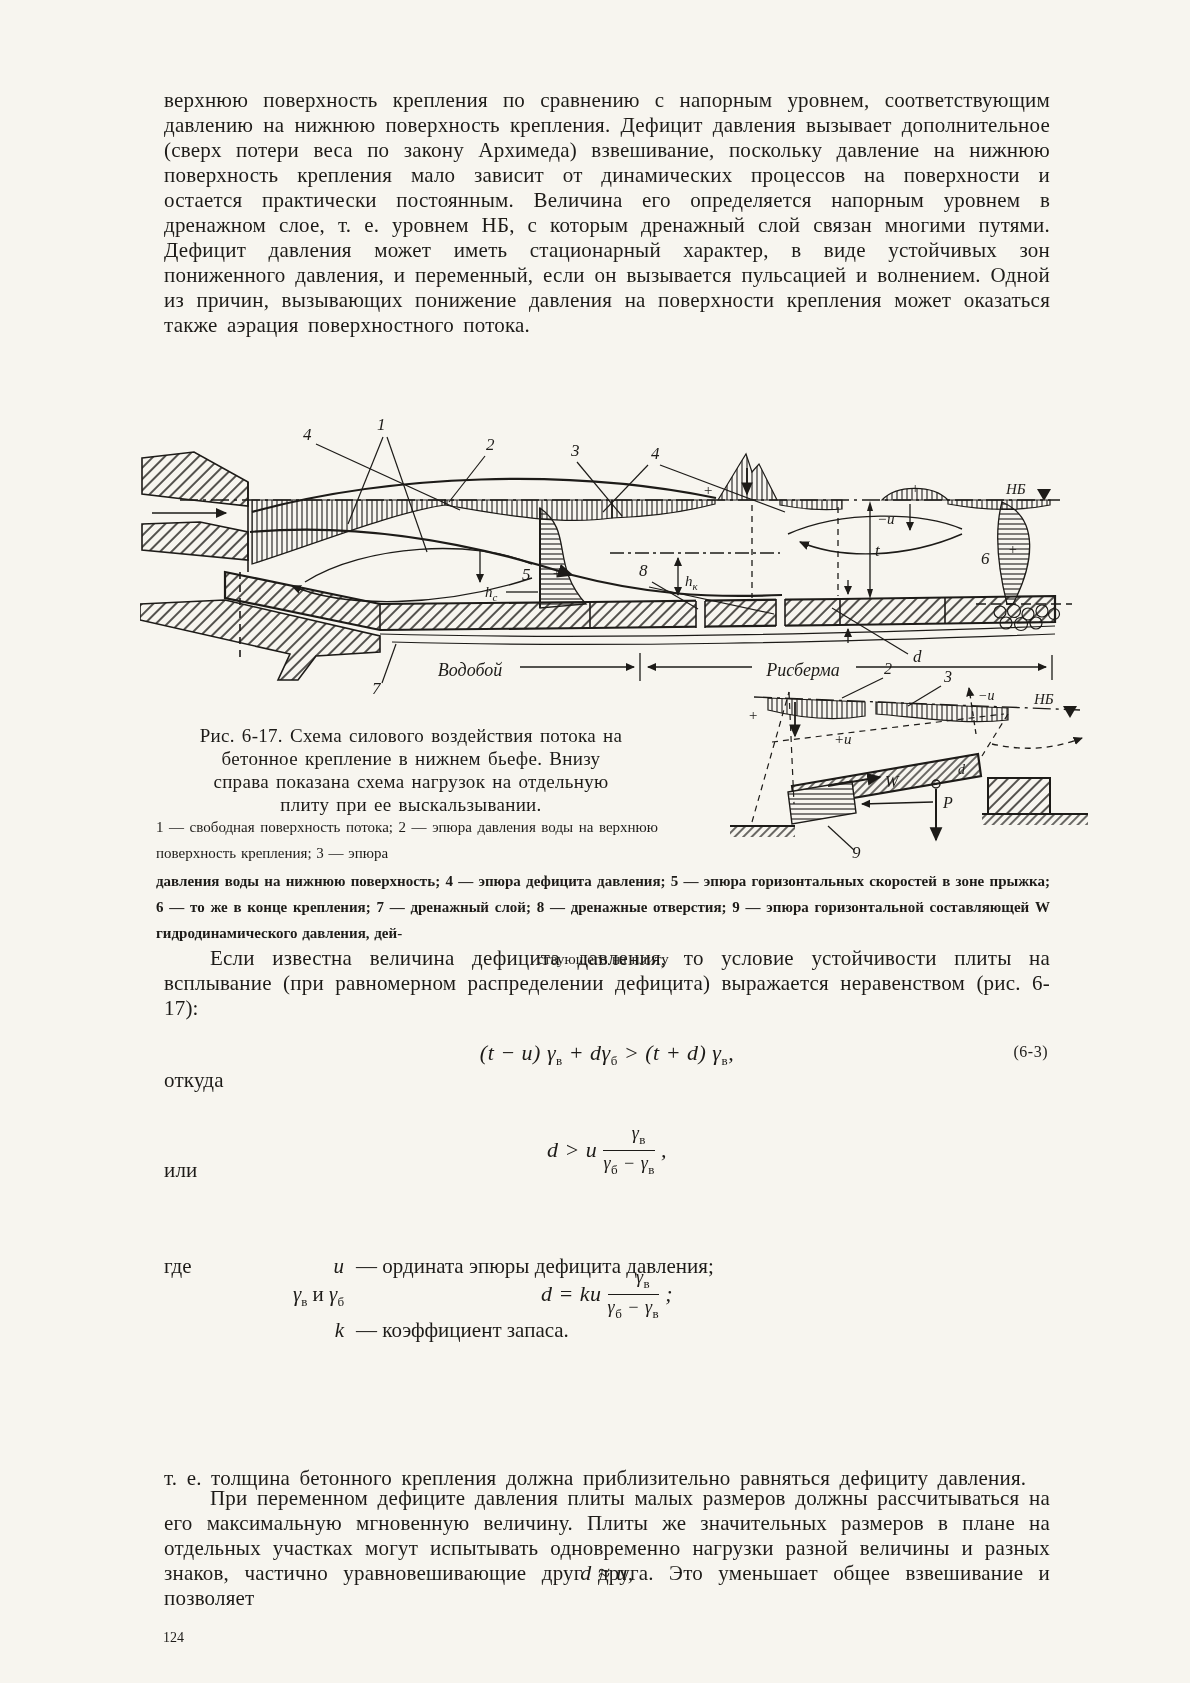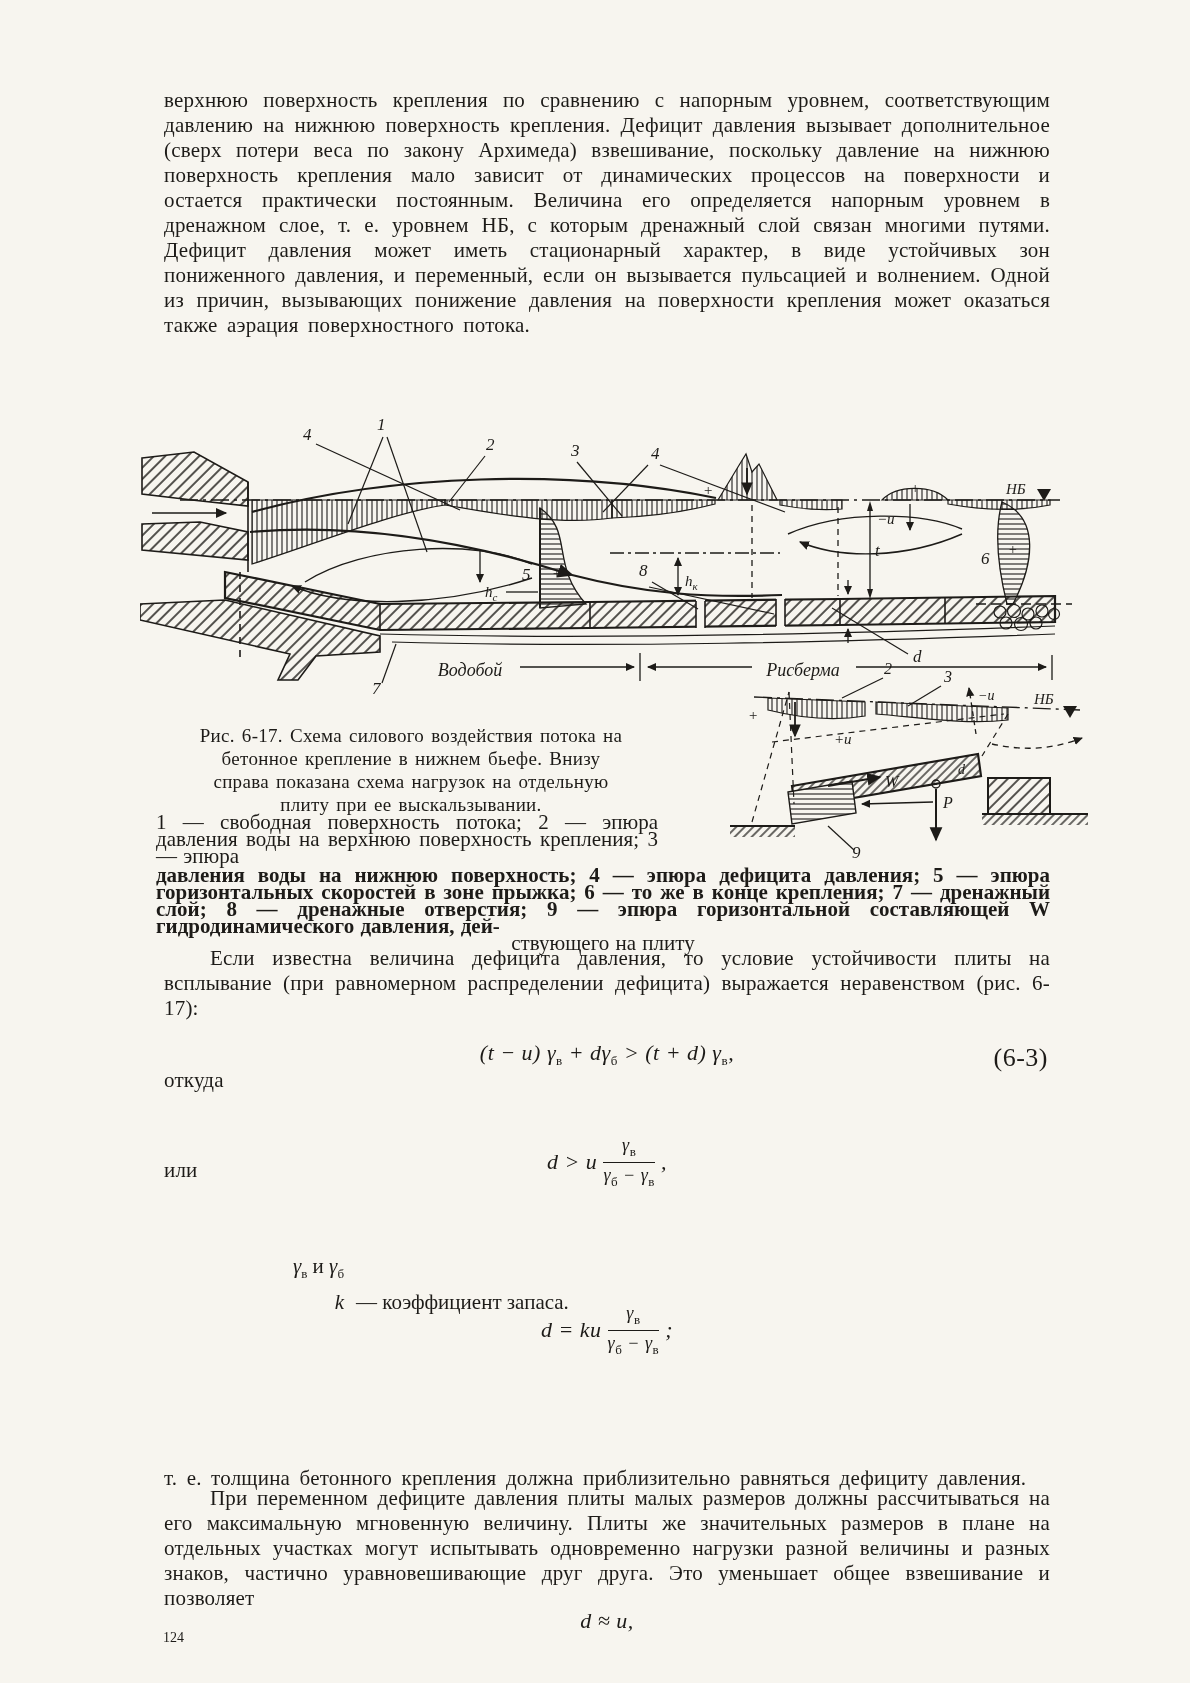--- a/index.html
+++ b/index.html
@@ -2,28 +2,28 @@
 <html><head>
 <meta charset="utf-8">
 <style>
   html,body{margin:0;padding:0;background:#d8d5cd;}
   .page{position:relative;width:1190px;height:1683px;background:#f7f5ef;
         font-family:"Liberation Serif",serif;color:#1d1b18;overflow:hidden;}
   .abs{position:absolute;}
   .bodytext{font-size:21px;line-height:25px;text-align:justify;word-spacing:4px;letter-spacing:.2px;}
   .indent{text-indent:46px;}
   .caption{font-size:19px;line-height:23px;text-align:center;white-space:pre-line;letter-spacing:.3px;word-spacing:2px;}
-  .legend{font-size:21px;line-height:17px;text-align:justify;word-spacing:1px;}
+  .legend{font-size:15px;line-height:26px;text-align:justify;word-spacing:1px;}
   .legend-center{text-align:center;}
   .math{font-style:italic;font-size:22px;letter-spacing:.5px;}
   .math sub, .rich sub{font-style:normal;font-size:13px;}
   .rich sup{font-size:13px;}
   .formula-row{display:flex;justify-content:center;align-items:center;position:relative;}
-  .ftag{position:absolute;right:2px;top:3px;font-size:26px;font-style:normal;}
-  .frac{display:inline-block;vertical-align:middle;text-align:center;margin:12px 6px;font-size:18px;line-height:1.15;}
+  .ftag{position:absolute;right:2px;top:3px;font-size:16px;font-style:normal;}
+  .frac{display:inline-block;vertical-align:middle;text-align:right;margin:0 6px;font-size:18px;line-height:1.15;}
   .frac .num{display:block;border-bottom:1.5px solid #1d1b18;padding:0 9px 2px;}
   .frac .den{display:block;padding-top:2px;}
   .where-row{display:flex;font-size:21px;line-height:28px;}
   .ws{flex:0 0 60px;}
   .wsym{flex:0 0 120px;text-align:right;padding-right:12px;}
   .pagenum{font-size:14px;}
   svg text{font-family:"Liberation Serif",serif;font-style:italic;fill:#1d1b18;}
 </style>
 </head>
 <body>
@@ -266,20 +266,25 @@
     <span class="rich">d = ku</span>
     <span class="frac">
       <span class="num rich">γ<sub>в</sub></span>
       <span class="den rich">γ<sub>б</sub> − γ<sub>в</sub></span>
     </span>
     <span class="rich">;</span>
   </div>
 
   <div class="abs" style="top:1252px;left:164px;width:886px;">
     <div class="where-row">
+      <span class="ws">где</span>
+      <span class="wsym rich"><i>u</i></span>
+      <span class="wtxt">— ордината эпюры дефицита давления;</span>
+    </div>
+    <div class="where-row">
       <span class="ws"></span>
       <span class="wsym rich"><i>γ</i><sub>в</sub> и <i>γ</i><sub>б</sub></span>
     </div>
     <div class="where-row">
       <span class="ws"></span>
       <span class="wsym rich"><i>k</i></span>
       <span class="wtxt">— коэффициент запаса.</span>
     </div>
   </div>
 

